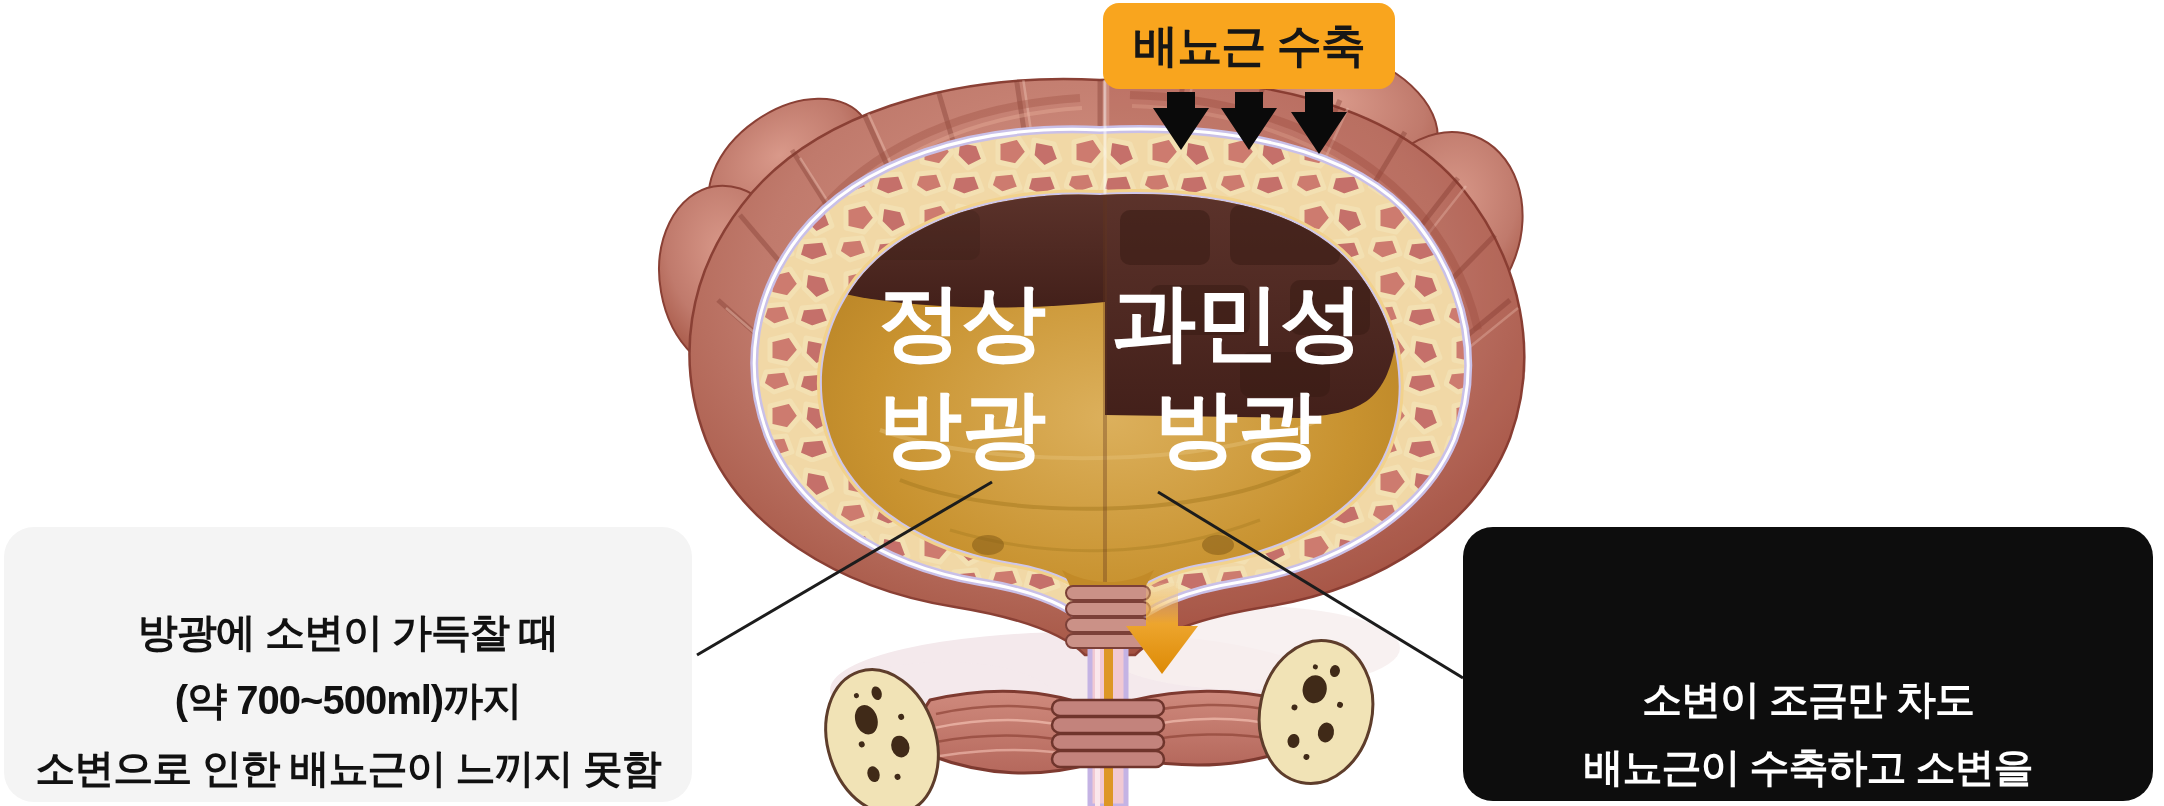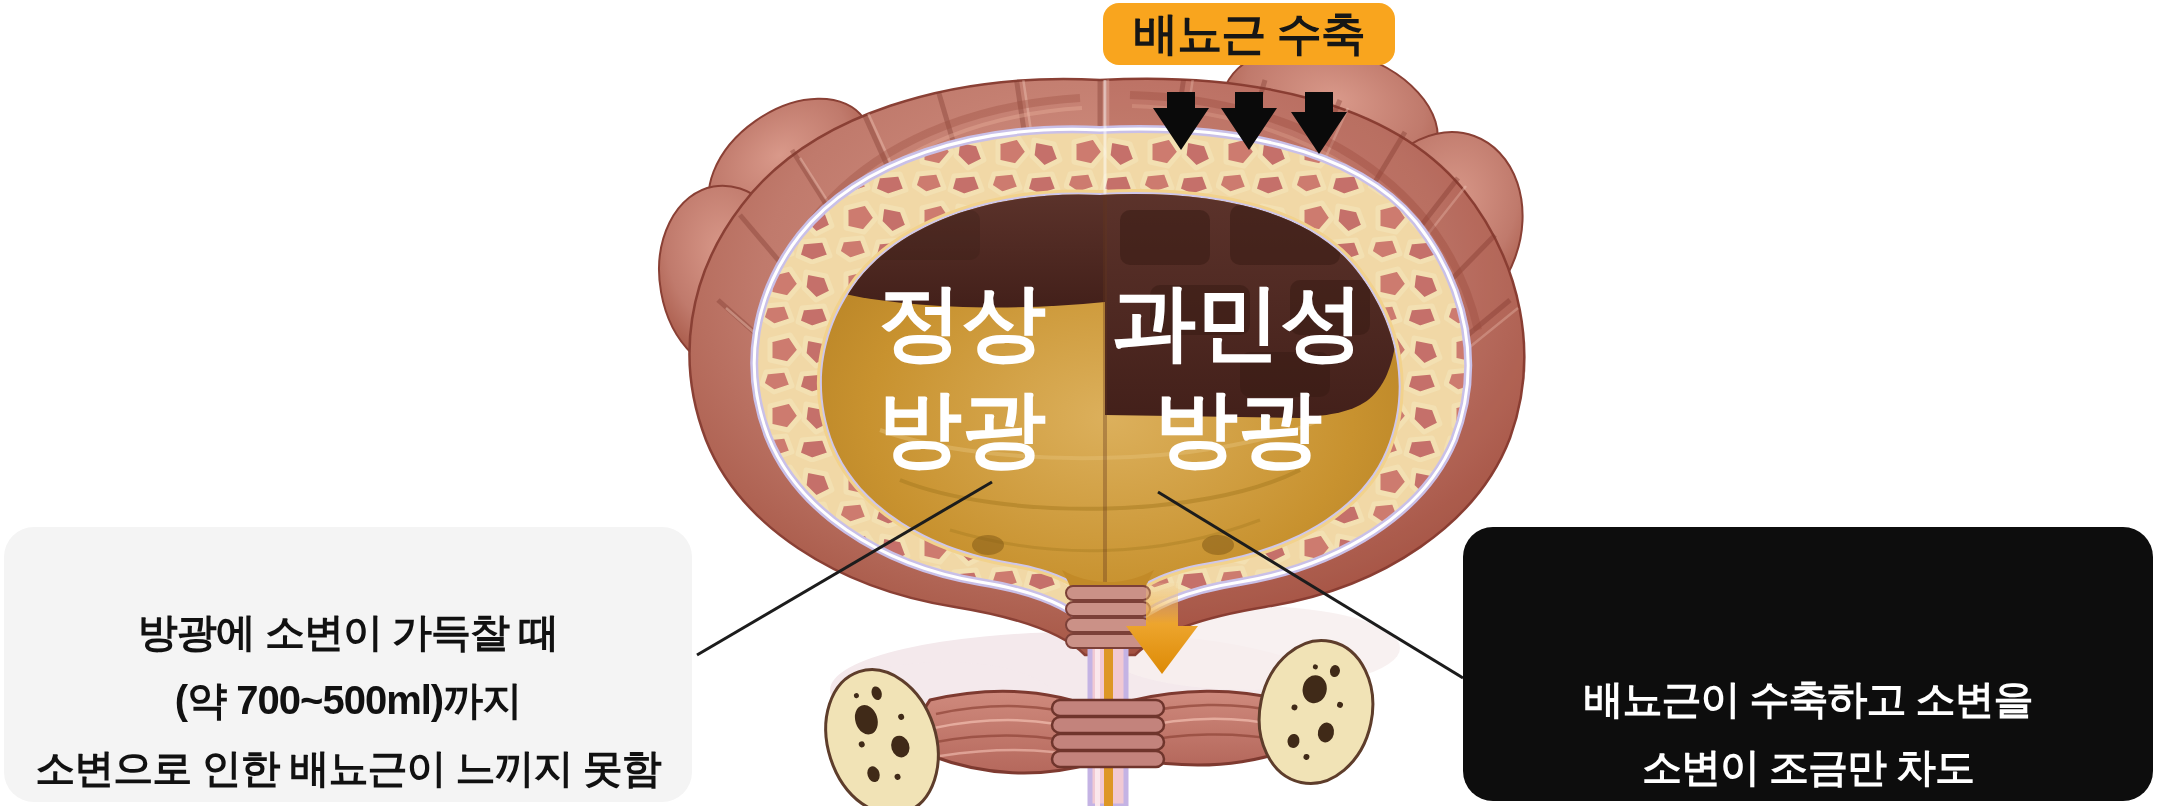--- a/index.html
+++ b/index.html
@@ -2,21 +2,21 @@
 <html><head>
 <meta charset="utf-8">
 <style>
   html,body { margin:0; padding:0; background:#ffffff; }
   .stage {
     position:relative; width:2164px; height:806px; background:#ffffff;
     overflow:hidden; font-family:"Liberation Sans", sans-serif;
   }
   .stage svg.art { position:absolute; left:0; top:0; z-index:1; }
   .top-label {
-    position:absolute; left:1103px; top:3px; width:292px; height:62px;
+    position:absolute; left:1103px; top:3px; width:292px; height:86px;
     background:#F9A51E; border-radius:16px; z-index:3;
     display:flex; align-items:center; justify-content:center;
     font-size:45px; font-weight:700; color:#161616; letter-spacing:-1px;
   }
   .callout {
     position:absolute; z-index:2; border-radius:30px;
     display:flex; flex-direction:column; align-items:center; justify-content:flex-end;
     font-size:40px; font-weight:600; line-height:68px; letter-spacing:-1px;
     text-align:center;
   }
@@ -299,17 +299,17 @@
 
   <div class="top-label">배뇨근 수축</div>
 
   <div class="callout left">
     <div>방광에 소변이 가득찰 때</div>
     <div>(약 700~500ml)까지</div>
     <div>소변으로 인한 배뇨근이 느끼지 못함</div>
   </div>
 
   <div class="callout right">
+    <div>소변이 조금만 차도</div>
     <div>배뇨근이 수축하고 소변을</div>
-    <div>소변이 조금만 차도</div>
   </div>
 
 </div>
 
 </body></html>

